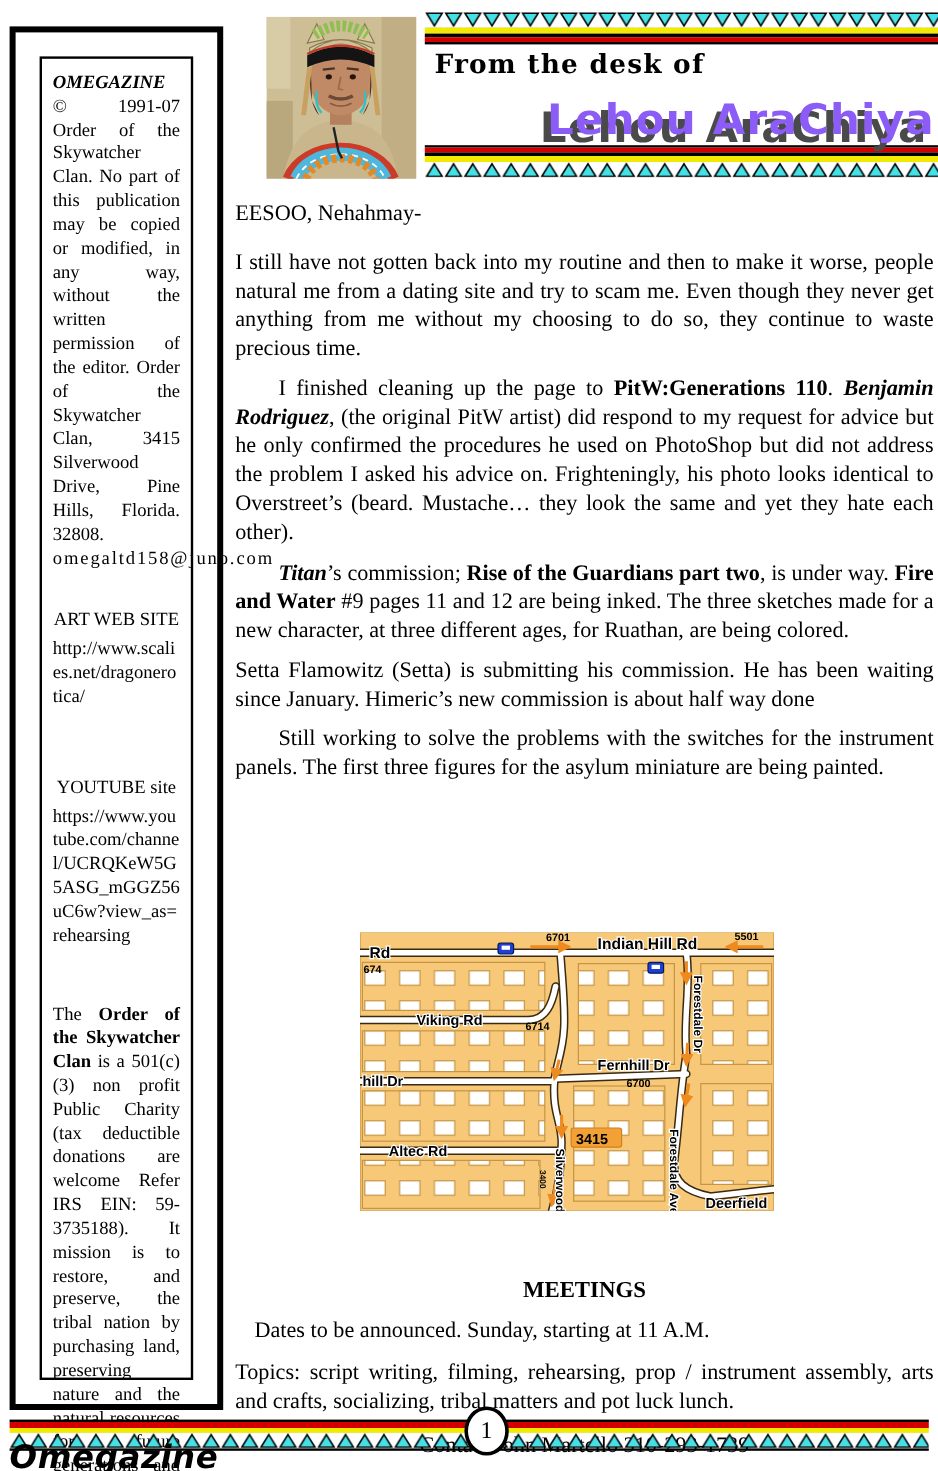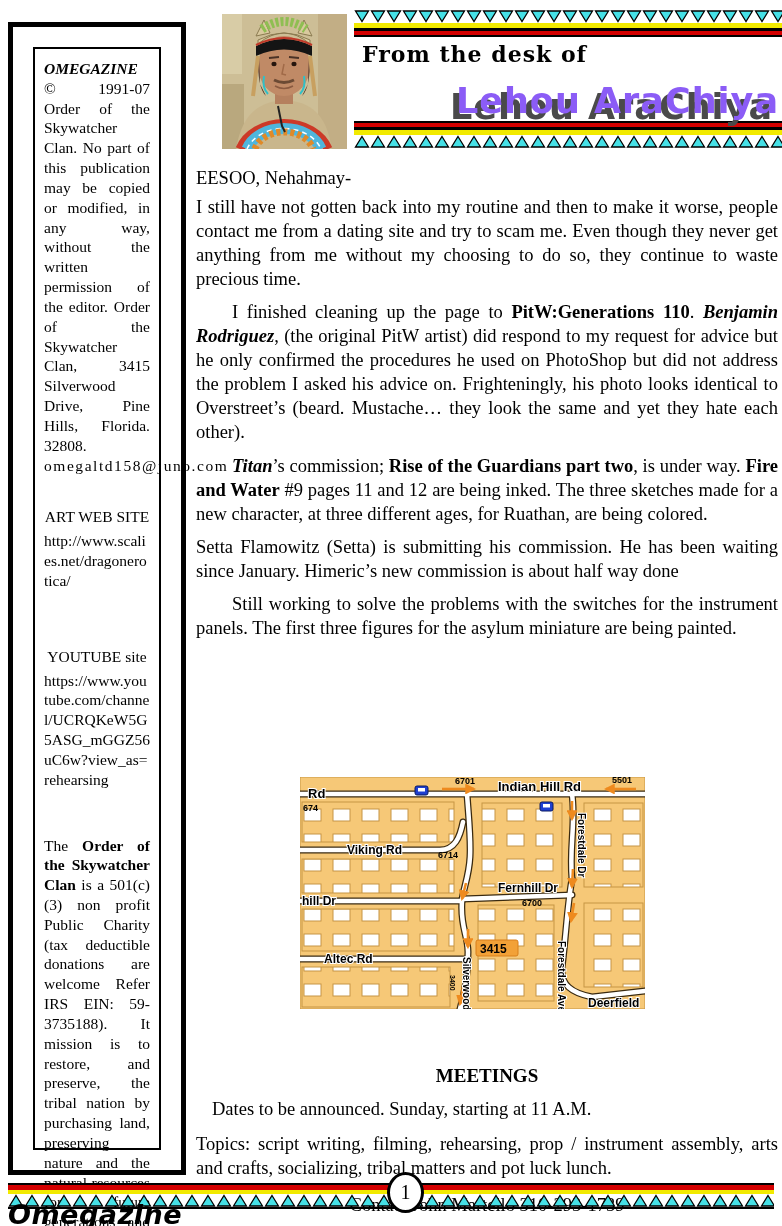--- a/index.html
+++ b/index.html
@@ -31,21 +31,21 @@
   .banner-body{position:relative;height:84px;}
   .from-desk{position:absolute;left:8px;top:4px;font-family:"DejaVu Serif",serif;
              font-weight:bold;font-size:22px;letter-spacing:1px;}
   .desk-name{position:absolute;right:4px;bottom:0px;font-family:"DejaVu Sans",sans-serif;
              font-weight:bold;font-size:35px;color:#8b5cf6;letter-spacing:1px;
              text-shadow:-6px 6px 0 #4A4A4A;white-space:nowrap;}
 
   
   .letter{position:absolute;left:196px;top:166px;width:582px;font-size:18.5px;line-height:1.3;}
   .letter p{margin:0 0 9px;text-align:justify;}
-  .letter p.sal{text-align:left;margin-bottom:5px;}
+  .letter p.sal{text-align:left;margin-bottom:17px;}
   .ind{text-indent:36px;}
 
   
   .map-wrap{position:absolute;left:300px;top:777px;width:345px;height:232px;}
   .map-wrap svg{display:block;}
 
   
   .meetings{position:absolute;left:196px;top:1040px;width:582px;font-size:18.5px;line-height:1.3;margin-top:24px;}
   .meet-head{text-align:center;font-weight:bold;font-size:19px;margin:0 0 8px;}
   .meet-dates{margin:0 0 11px;padding-left:16px;}
@@ -145,21 +145,21 @@
         <pattern id="triUp" width="16" height="13" patternUnits="userSpaceOnUse">
           <polygon points="8,1.5 14.5,12 1.5,12" fill="#45E0E6" stroke="#000" stroke-width="1.3"></polygon>
         </pattern>
       </defs>
       <rect width="100%" height="13" fill="url(#triUp)"></rect>
     </svg>
   </div>
 
   <div class="letter">
     <p class="sal">EESOO, Nehahmay-</p>
-    <p>I still have not gotten back into my routine and then to make it worse, people contact me from a dating site and try to scam me. Even though they never get anything from me without my choosing to do so, they continue to waste precious time.</p>
+    <p>I still have not gotten back into my routine and then to make it worse, people natural me from a dating site and try to scam me. Even though they never get anything from me without my choosing to do so, they continue to waste precious time.</p>
     <p class="ind"><span>I finished cleaning up the page to </span><span class="b">PitW:Generations 110</span><span>. </span><span class="bi">Benjamin Rodriguez</span><span>, (the original PitW artist) did respond to my request for advice but he only confirmed the procedures he used on PhotoShop but did not address the problem I asked his advice on. Frighteningly, his photo looks identical to Overstreet’s (beard. Mustache… they look the same and yet they hate each other).</span></p>
     <p class="ind"><span class="bi">Titan</span><span>’s commission; </span><span class="b">Rise of the Guardians part two</span><span>,  is under way. </span><span class="b">Fire and Water</span><span> #9  pages 11 and 12 are being inked. The three sketches made for a new character, at three different ages, for Ruathan, are being colored.</span></p>
     <p>Setta Flamowitz (Setta) is submitting his commission. He has been waiting since January. Himeric’s new commission is about half way done</p>
     <p class="ind">Still working to solve the problems with the switches for the instrument panels. The first three figures for the asylum miniature are being painted.</p>
   </div>
 
   <div class="map-wrap">
     <svg viewBox="0 0 345 232" width="345" height="232" font-family="Liberation Sans,sans-serif">
       <defs>
         <pattern id="bld" width="29" height="25" patternUnits="userSpaceOnUse">

